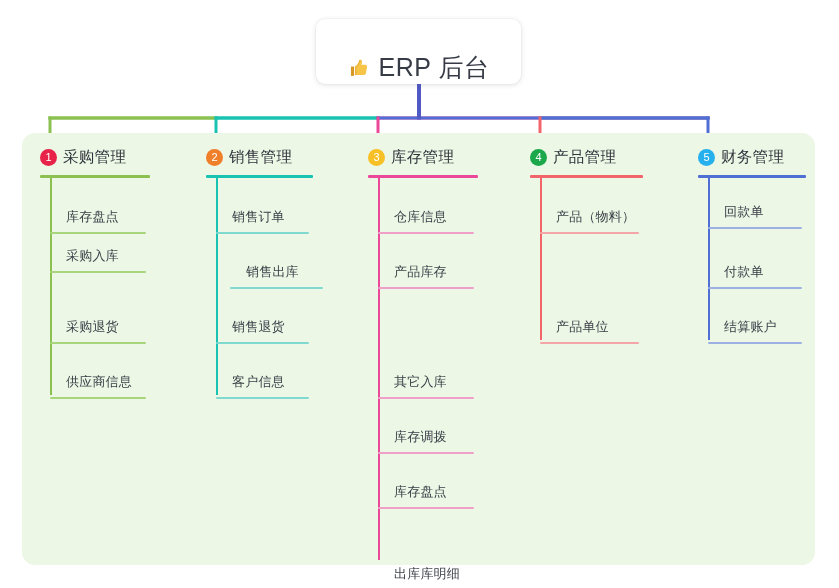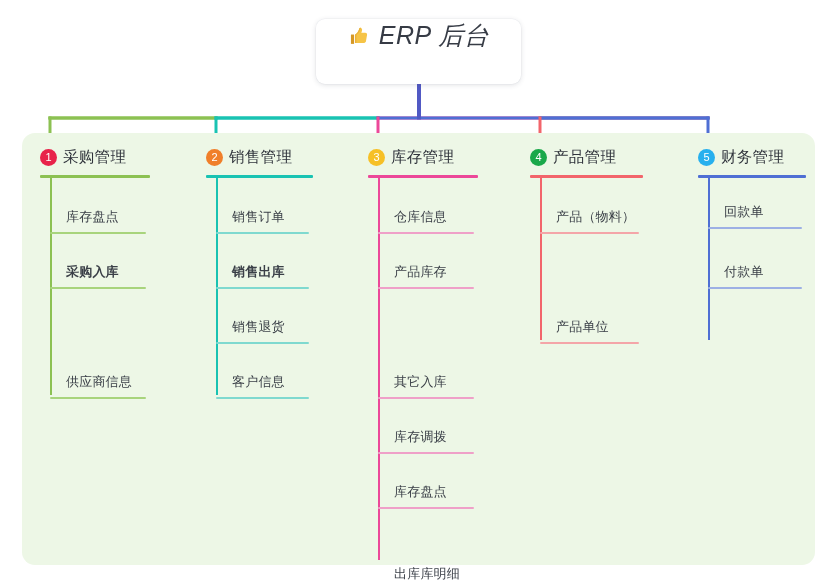--- a/index.html
+++ b/index.html
@@ -12,23 +12,22 @@
   }
   #stage{position:relative;width:839px;height:588px;}
 
   
   .root-box{
     position:absolute;
     left:316px;top:19px;width:205px;height:65px;
     background:#ffffff;
     border-radius:9px;
     box-shadow:0 1px 5px rgba(60,70,90,.16), 0 0 0 .5px rgba(120,130,150,.07);
-    display:flex;align-items:flex-start;justify-content:center;
+    display:flex;align-items:flex-end;justify-content:center;
     box-sizing:border-box;
-    font-style:italic;
   }
   .root-inner{display:flex;align-items:center;gap:9px;}
   .thumb{
     width:22px;height:22px;position:relative;display:inline-block;flex:0 0 auto;
   }
   .root-title{
     font-size:25px;color:#363b45;letter-spacing:.5px;white-space:nowrap;
     font-family:"Liberation Sans","DejaVu Sans",sans-serif;
   }
 
@@ -104,41 +103,45 @@
       <div class="col-head">
         <span class="badge" style="background: rgb(232, 35, 74);">1</span>
         <span class="col-title">采购管理</span>
       </div>
       <div class="head-rule" style="background: rgb(140, 193, 82); width: 110px;"></div>
       <div class="spine" style="background: rgb(140, 193, 82); left: 10px; top: 32px; height: 217px;"></div>
       <div class="item" style="top: 62px; left: 10px;">
         <div class="item-label">库存盘点</div>
         <div class="item-rule" style="background: rgb(168, 212, 124); width: 96px;"></div>
       </div>
-      <div class="item" style="top: 117px; left: 10px; font-weight: bold;">
+      <div class="item" style="top: 101px; left: 10px;">
         <div class="item-label">采购入库</div>
+        <div class="item-rule" style="background: rgb(168, 212, 124); width: 96px;"></div>
+      </div>
+      <div class="item" style="top: 172px; left: 10px;">
+        <div class="item-label">采购退货</div>
         <div class="item-rule" style="background: rgb(168, 212, 124); width: 96px;"></div>
       </div>
       <div class="item" style="top: 227px; left: 10px;">
         <div class="item-label">供应商信息</div>
         <div class="item-rule" style="background: rgb(168, 212, 124); width: 96px;"></div>
       </div>
     </div>
     <div class="col" style="left: 206px; width: 107px;">
       <div class="col-head">
         <span class="badge" style="background: rgb(240, 127, 42);">2</span>
         <span class="col-title">销售管理</span>
       </div>
       <div class="head-rule" style="background: rgb(25, 195, 178); width: 107px;"></div>
       <div class="spine" style="background: rgb(25, 195, 178); left: 10px; top: 32px; height: 217px;"></div>
       <div class="item" style="top: 62px; left: 10px;">
         <div class="item-label">销售订单</div>
         <div class="item-rule" style="background: rgb(127, 217, 207); width: 93px;"></div>
       </div>
-      <div class="item" style="top: 117px; left: 10px; font-weight: bold;">
+      <div class="item" style="top: 117px; left: 24px;">
         <div class="item-label">销售出库</div>
         <div class="item-rule" style="background: rgb(127, 217, 207); width: 93px;"></div>
       </div>
       <div class="item" style="top: 172px; left: 10px;">
         <div class="item-label">销售退货</div>
         <div class="item-rule" style="background: rgb(127, 217, 207); width: 93px;"></div>
       </div>
       <div class="item" style="top: 227px; left: 10px;">
         <div class="item-label">客户信息</div>
         <div class="item-rule" style="background: rgb(127, 217, 207); width: 93px;"></div>
@@ -200,14 +203,18 @@
       <div class="head-rule" style="background: rgb(79, 111, 212); width: 108px;"></div>
       <div class="spine" style="background: rgb(79, 111, 212); left: 10px; top: 32px; height: 162px;"></div>
       <div class="item" style="top: 57px; left: 10px;">
         <div class="item-label">回款单</div>
         <div class="item-rule" style="background: rgb(157, 176, 228); width: 94px;"></div>
       </div>
       <div class="item" style="top: 117px; left: 10px;">
         <div class="item-label">付款单</div>
         <div class="item-rule" style="background: rgb(157, 176, 228); width: 94px;"></div>
       </div>
+      <div class="item" style="top: 172px; left: 10px;">
+        <div class="item-label">结算账户</div>
+        <div class="item-rule" style="background: rgb(157, 176, 228); width: 94px;"></div>
+      </div>
     </div>
   </div>
 
 </body></html>

